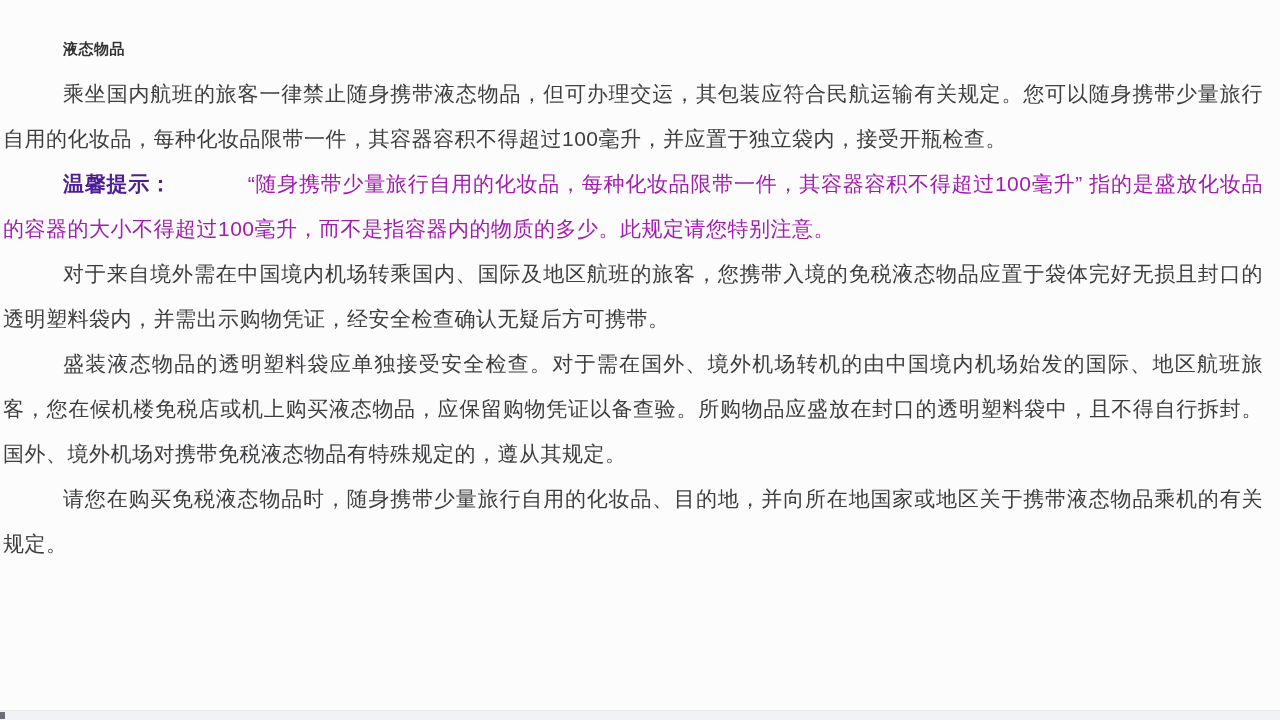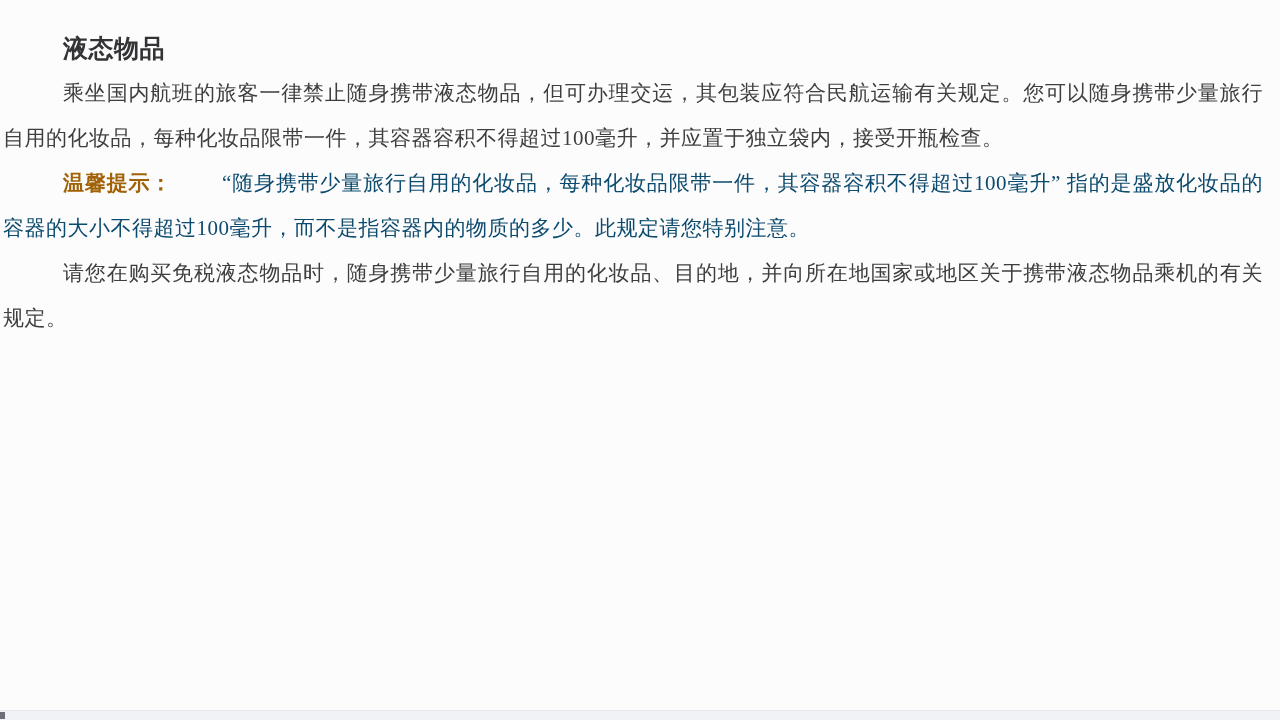--- a/index.html
+++ b/index.html
@@ -19,38 +19,37 @@
     padding: 26px 17px 0 3px;
     font-size: 21px;
     line-height: 45px;
     text-align: justify;
     text-justify: inter-character;
     letter-spacing: 0.5px;
   }
   .doc-title {
     margin: 0;
     padding-left: 60px;
-    font-size: 25px;
+    font-size: 15px;
     line-height: 45px;
     font-weight: 700;
     color: #333336;
     text-align: left;
   }
   .doc p {
     margin: 0;
     text-indent: 60px;
-    font-family: Liberation Serif, serif;
   }
   .tip-label {
     font-weight: 700;
-    color: #a16207;
+    color: #4c1d95;
   }
   .tip-highlight {
-    color: #0c4a6e;
-    margin-left: 50px;
+    color: #a21caf;
+    margin-left: 76px;
   }
   .bottom-strip {
     position: absolute;
     left: 0;
     right: 0;
     bottom: 0;
     height: 9px;
     background: #f1f2f5;
     border-top: 1px solid #e7e9ec;
   }
@@ -66,20 +65,22 @@
 </head>
 <body>
 
 <div class="doc">
   <h1 class="doc-title">液态物品</h1>
 
   <p>乘坐国内航班的旅客一律禁止随身携带液态物品，但可办理交运，其包装应符合民航运输有关规定。您可以随身携带少量旅行自用的化妆品，每种化妆品限带一件，其容器容积不得超过100毫升，并应置于独立袋内，接受开瓶检查。</p>
 
   <p><span class="tip-label">温馨提示：</span><span class="tip-highlight">“随身携带少量旅行自用的化妆品，每种化妆品限带一件，其容器容积不得超过100毫升” 指的是盛放化妆品的容器的大小不得超过100毫升，而不是指容器内的物质的多少。此规定请您特别注意。</span></p>
 
+  <p>对于来自境外需在中国境内机场转乘国内、国际及地区航班的旅客，您携带入境的免税液态物品应置于袋体完好无损且封口的透明塑料袋内，并需出示购物凭证，经安全检查确认无疑后方可携带。</p>
 
 
+  <p>盛装液态物品的透明塑料袋应单独接受安全检查。对于需在国外、境外机场转机的由中国境内机场始发的国际、地区航班旅客，您在候机楼免税店或机上购买液态物品，应保留购物凭证以备查验。所购物品应盛放在封口的透明塑料袋中，且不得自行拆封。国外、境外机场对携带免税液态物品有特殊规定的，遵从其规定。</p>
 
   <p>请您在购买免税液态物品时，随身携带少量旅行自用的化妆品、目的地，并向所在地国家或地区关于携带液态物品乘机的有关规定。</p>
 </div>
 
 <div class="bottom-strip"></div>
 <div class="corner-mark"></div>
 
 </body></html>

